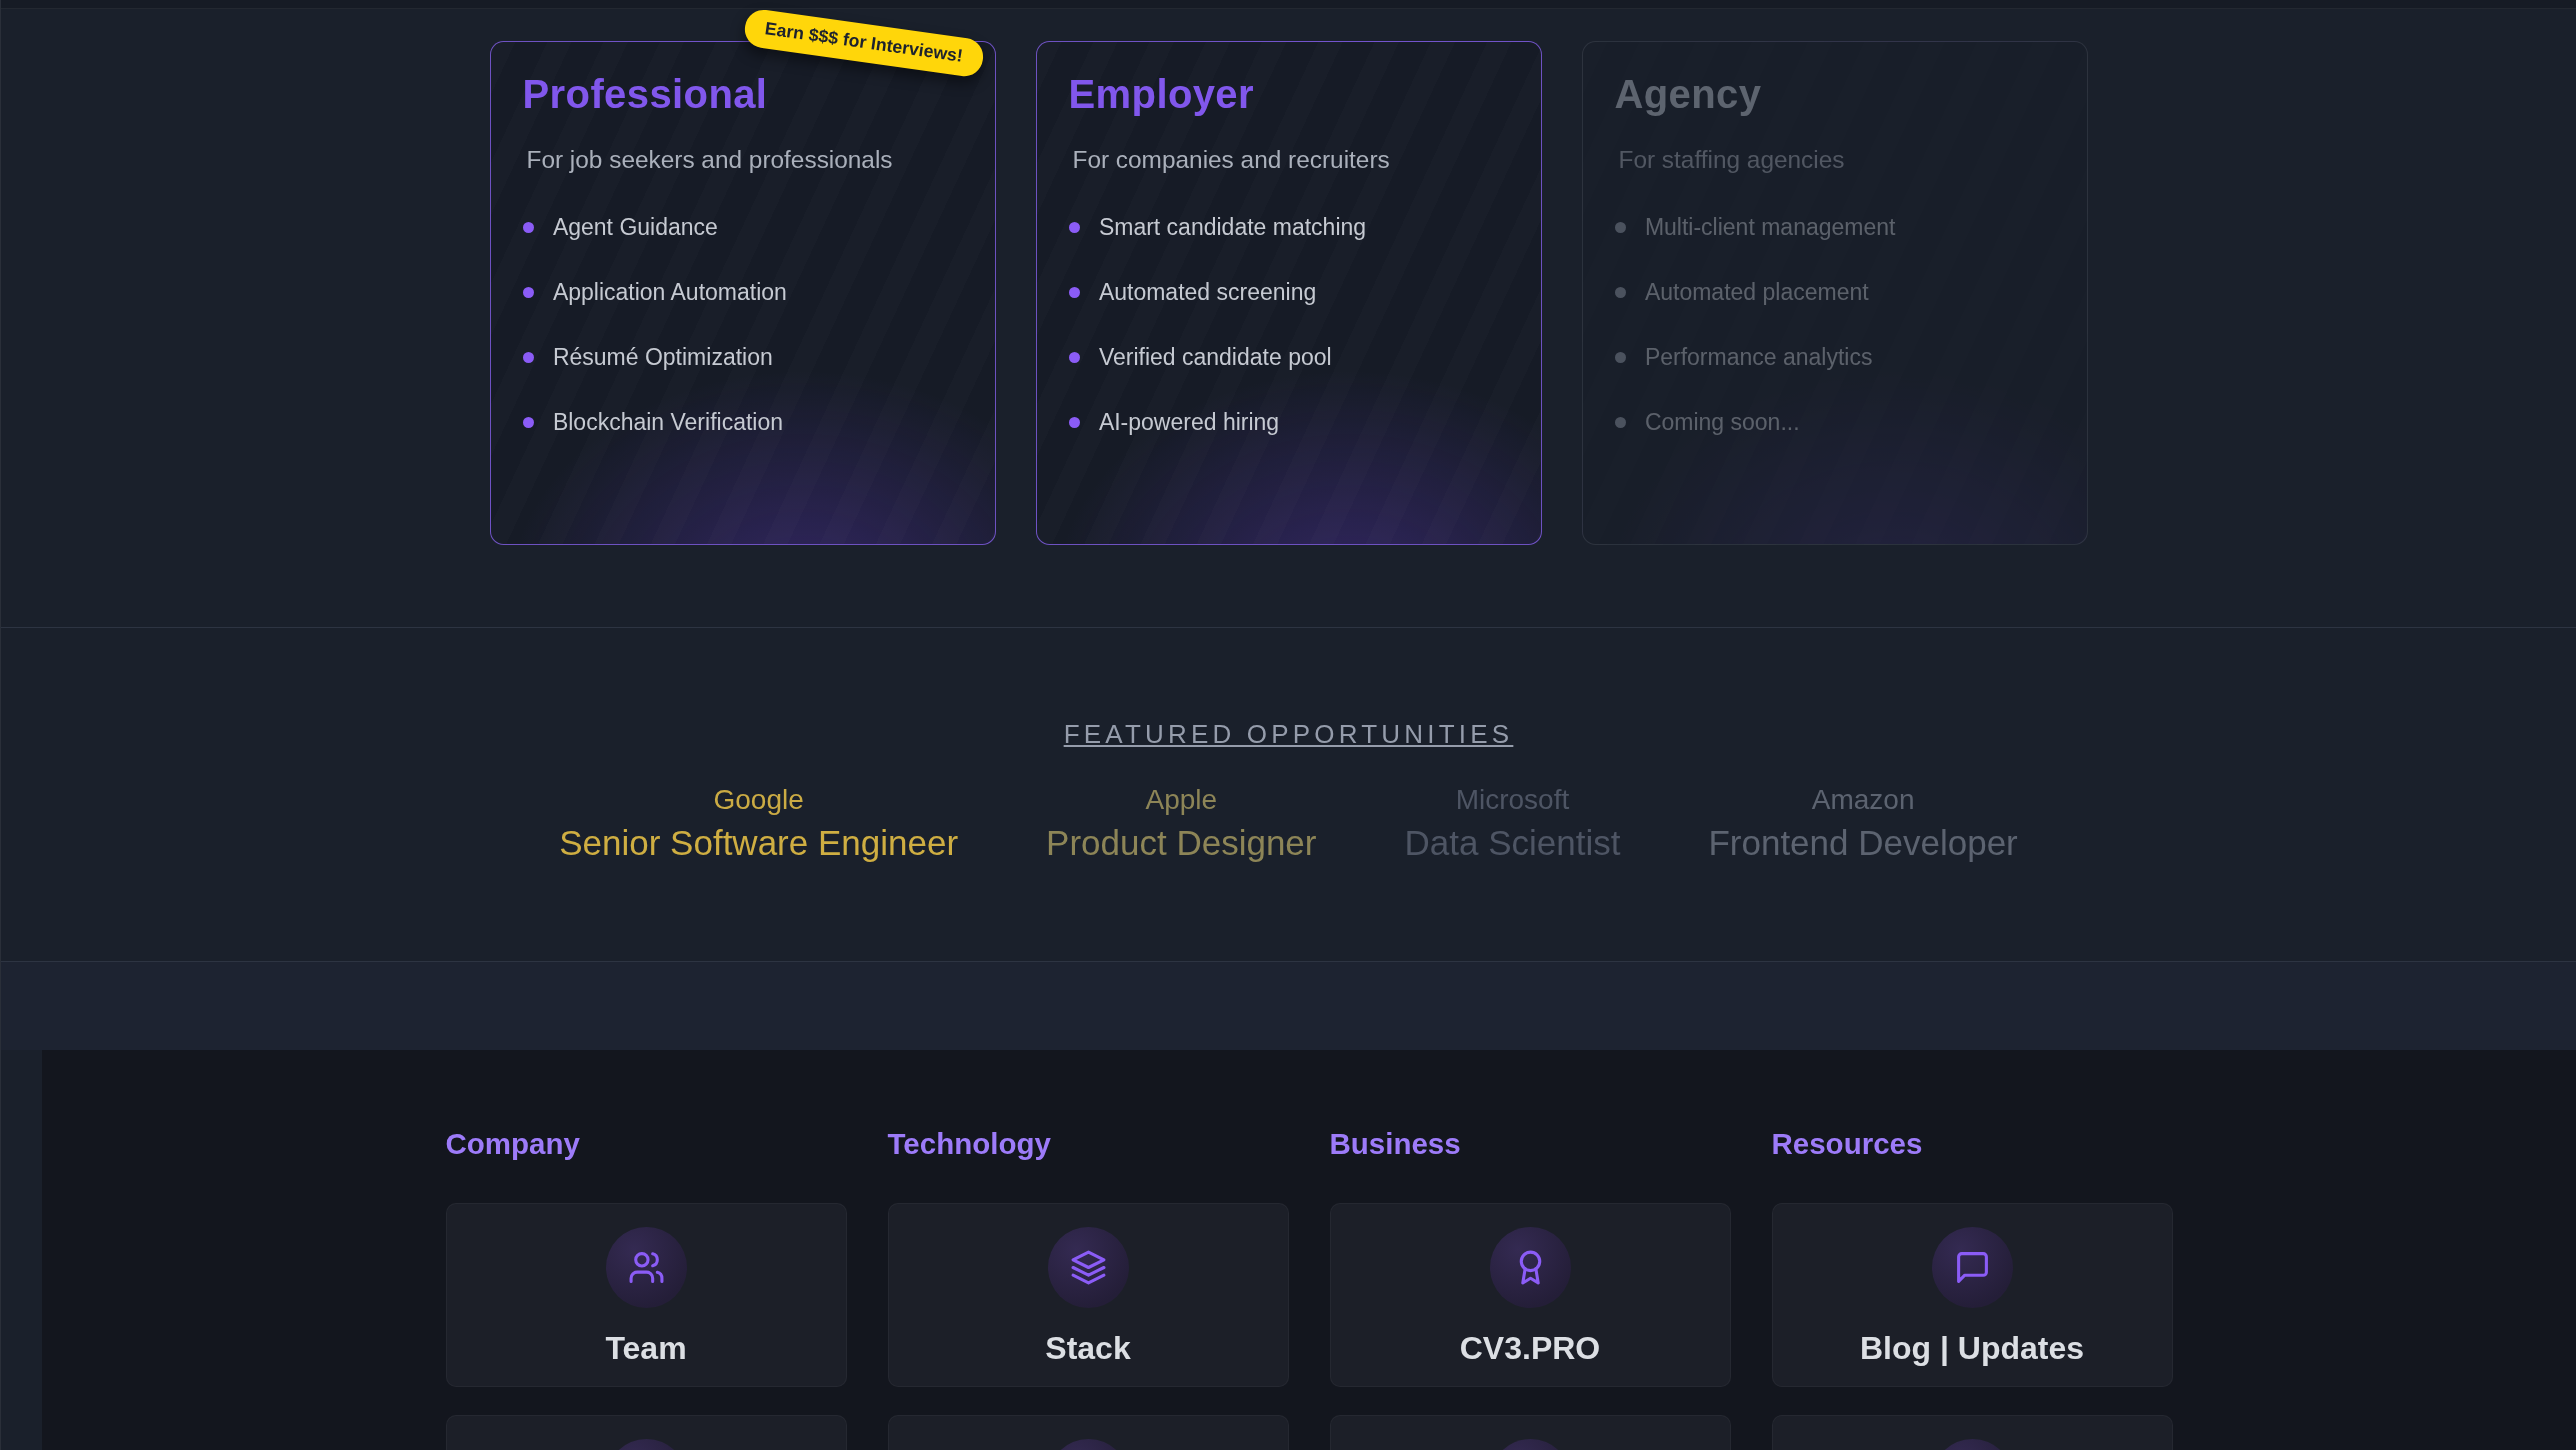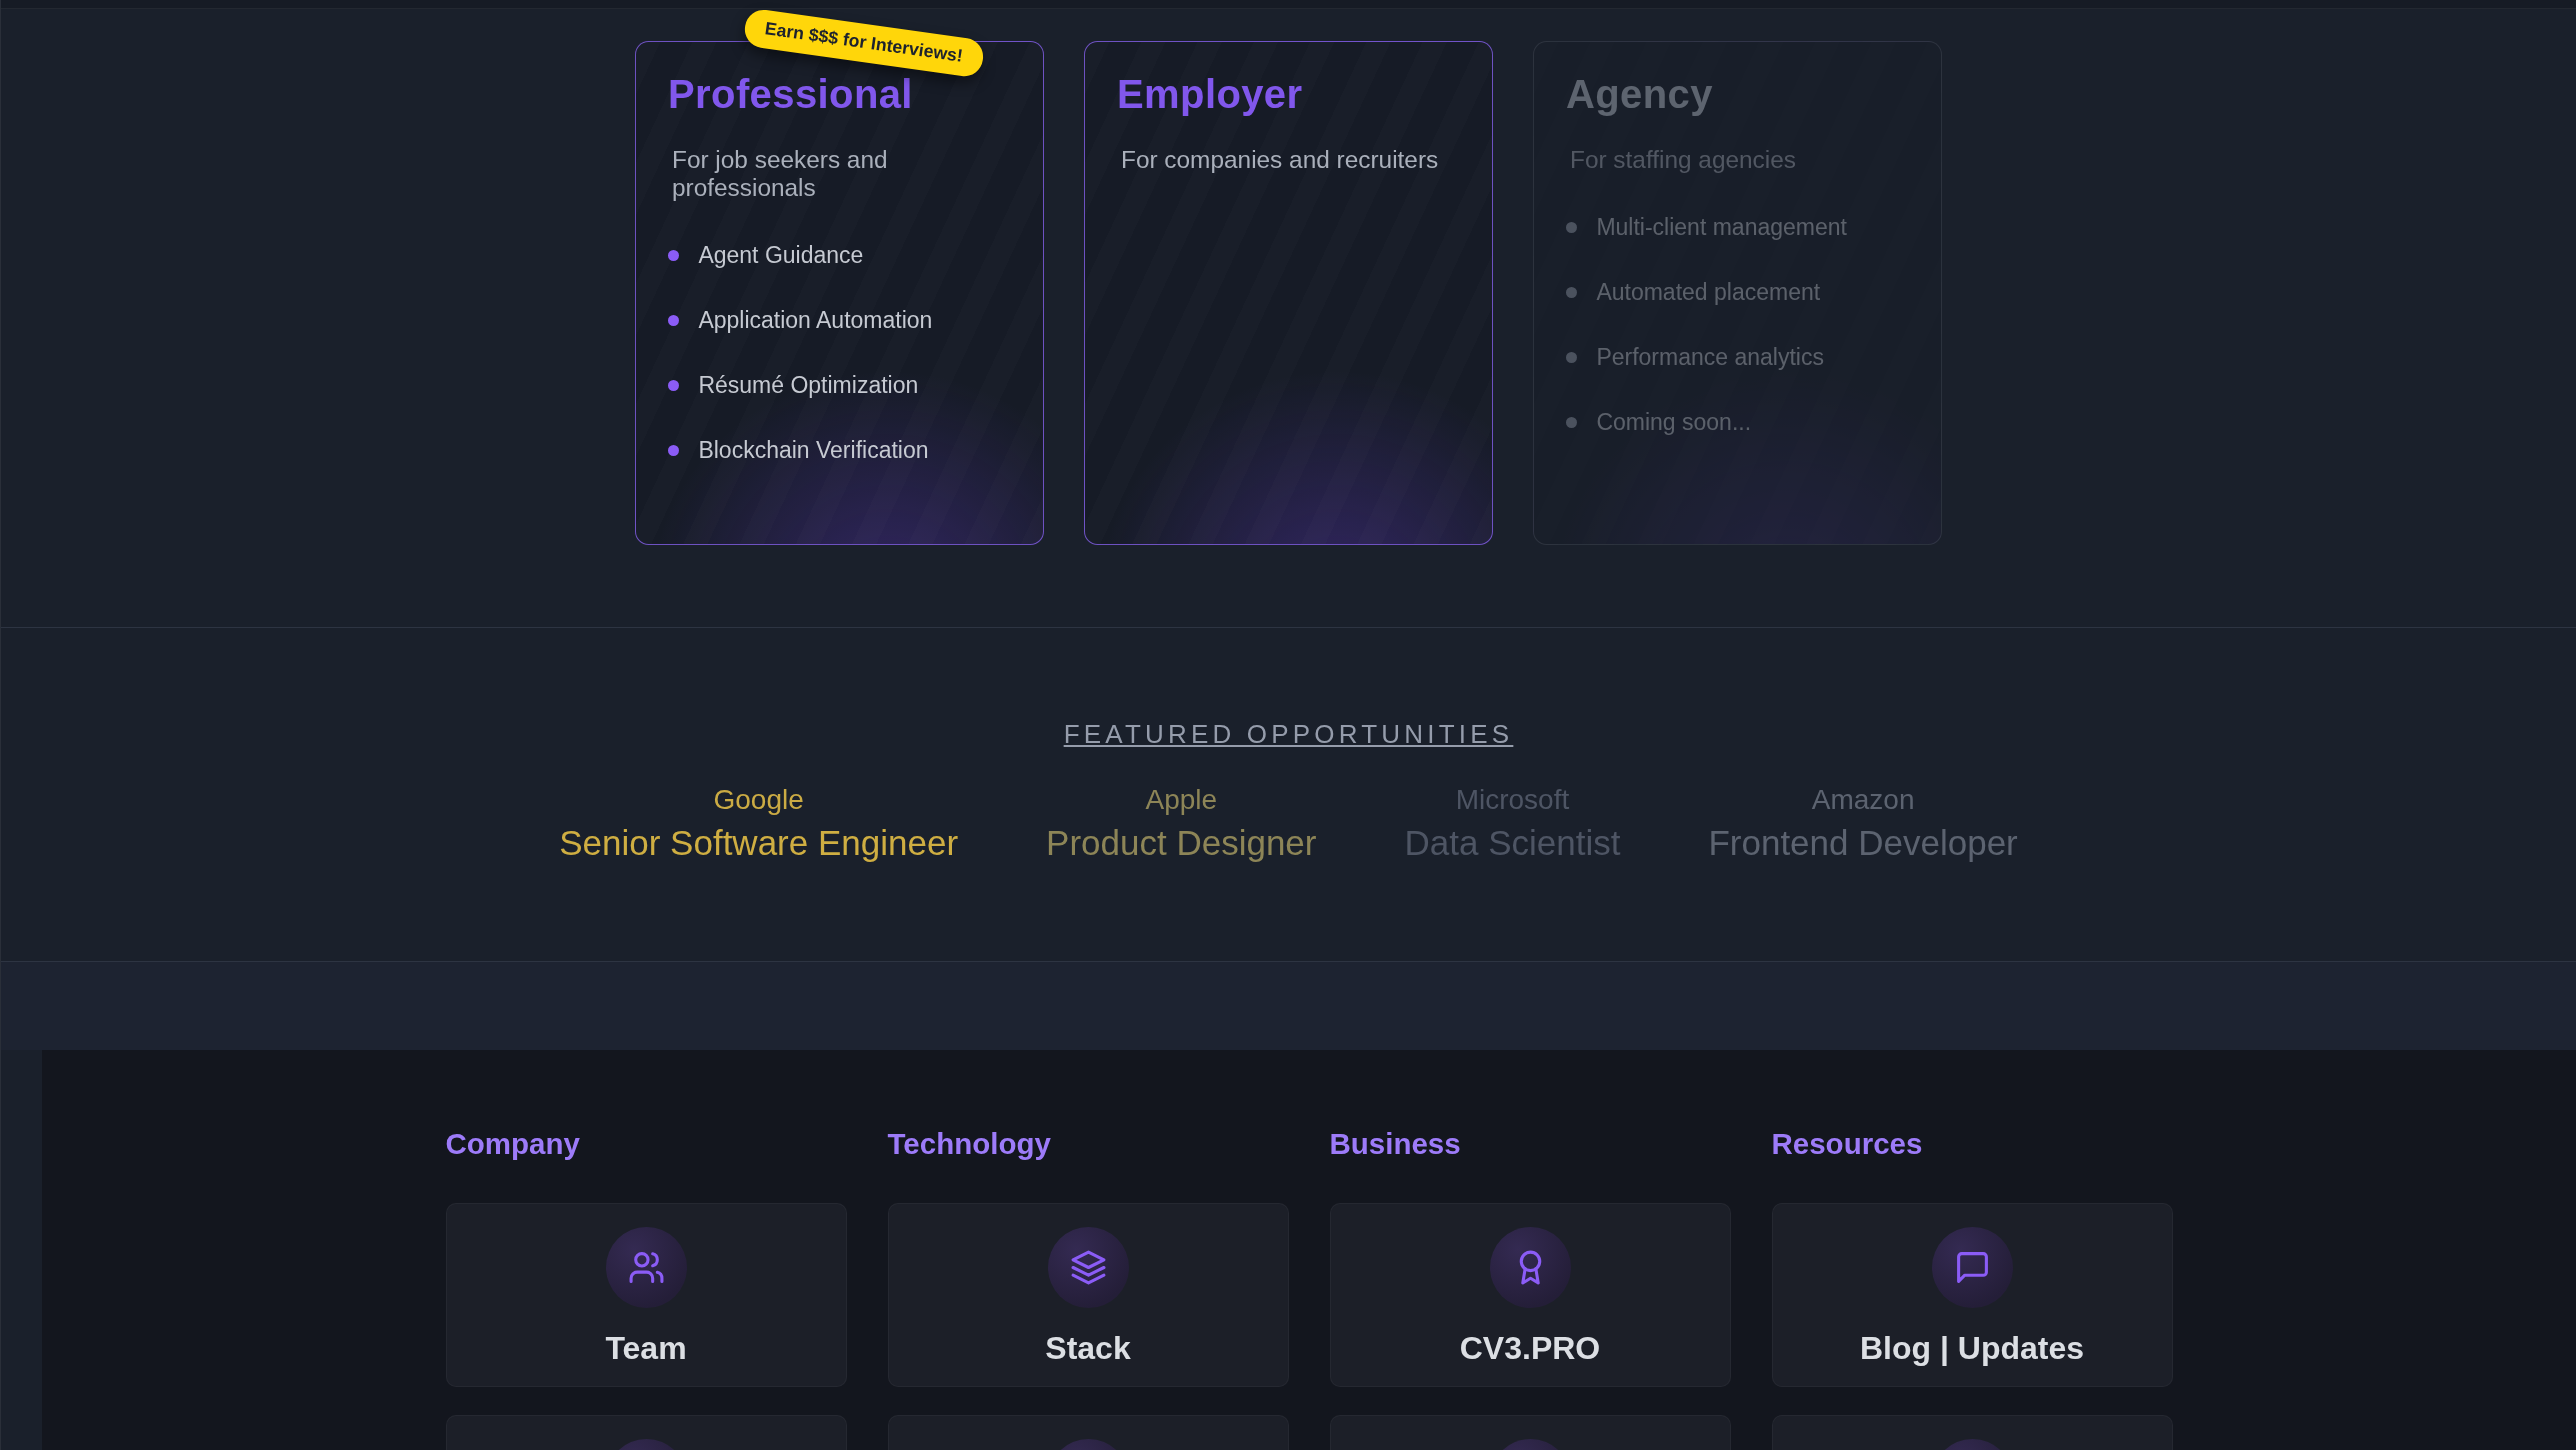--- a/index.html
+++ b/index.html
@@ -8,21 +8,21 @@
     background:#1a202b;font-family:"Liberation Sans",sans-serif;
     border-left:0.8px solid rgba(255,255,255,0.07);box-sizing:border-box;
   }
   
   .top-strip{height:8.4px;background:#161b25;border-bottom:0.8px solid rgba(255,255,255,0.06);}
 
   
   .plans-section{height:618px;box-sizing:border-box;padding-top:32px;}
   .plans-row{display:flex;justify-content:center;gap:40px;}
   .plan-card{
-    width:409px;height:504px;box-sizing:border-box;border-radius:13.5px;
+    width:506px;height:504px;box-sizing:border-box;border-radius:13.5px;
     padding:30px 32px;position:relative;
     border:1.3px solid rgba(139,100,245,0.75);
     background:
       repeating-linear-gradient(115deg, rgba(255,255,255,0.012) 0 22px, rgba(0,0,0,0) 22px 51px),
       radial-gradient(95% 75% at 62% 112%, rgba(106,60,220,0.34), rgba(106,60,220,0) 62%),
       #161b26;
   }
   .plan-card[data-state="dimmed"]{
     opacity:0.38;border-color:rgba(210,220,235,0.28);
   }
@@ -116,20 +116,38 @@
           <li>
               <span class="bullet"></span>
               <span>Blockchain Verification</span>
             </li>
         </ul>
       </div>
 
       <div class="plan-card" data-state="active">
         <h3 class="plan-title">Employer</h3>
         <p class="plan-tagline">For companies and recruiters</p>
+        <ul class="plan-features">
+          <li>
+              <span class="bullet"></span>
+              <span>Smart candidate matching</span>
+            </li>
+          <li>
+              <span class="bullet"></span>
+              <span>Automated screening</span>
+            </li>
+          <li>
+              <span class="bullet"></span>
+              <span>Verified candidate pool</span>
+            </li>
+          <li>
+              <span class="bullet"></span>
+              <span>AI-powered hiring</span>
+            </li>
+        </ul>
       </div>
 
       <div class="plan-card" data-state="dimmed">
         <h3 class="plan-title">Agency</h3>
         <p class="plan-tagline">For staffing agencies</p>
         <ul class="plan-features">
           <li>
               <span class="bullet"></span>
               <span>Multi-client management</span>
             </li>

